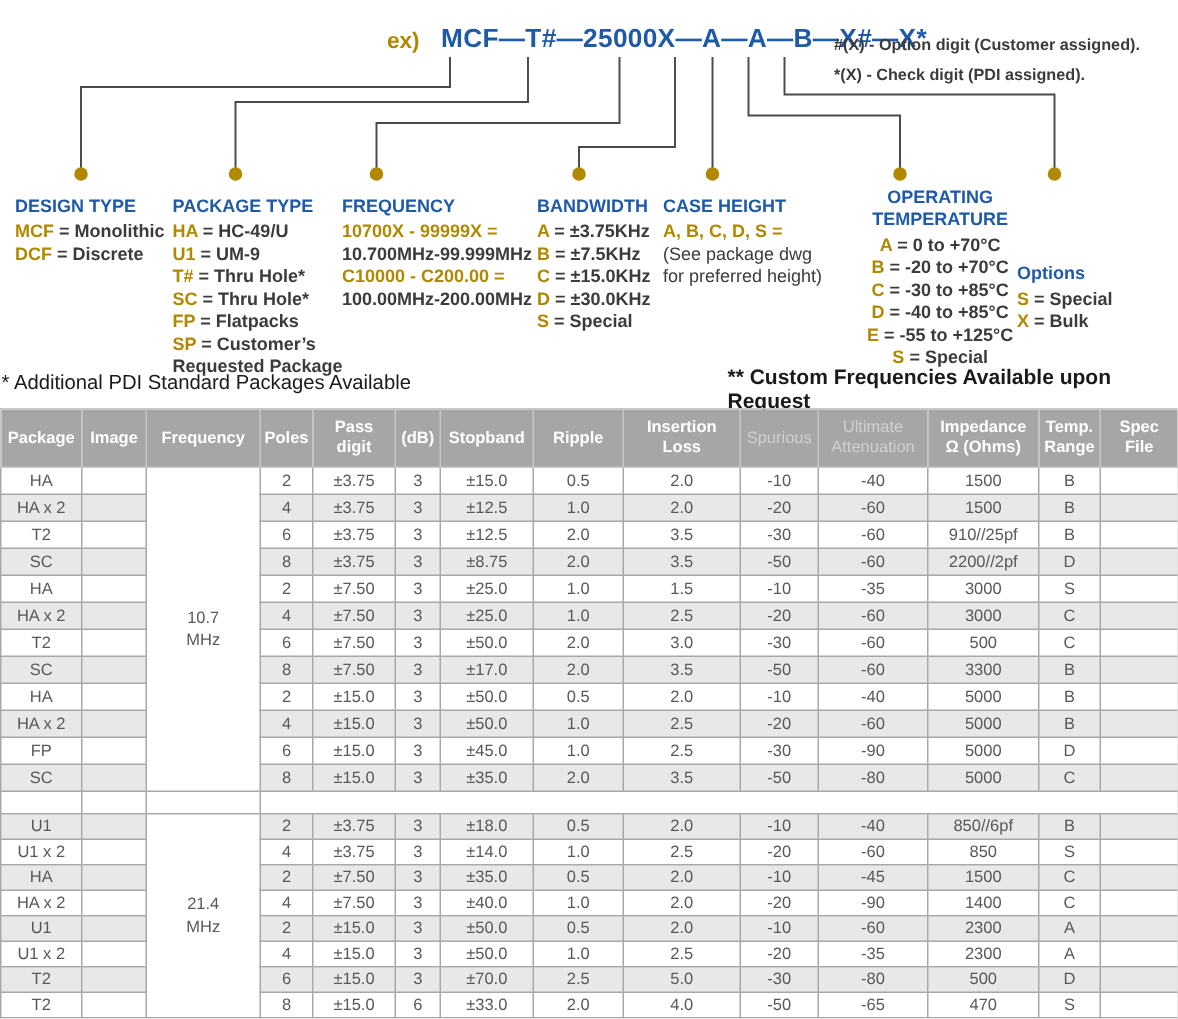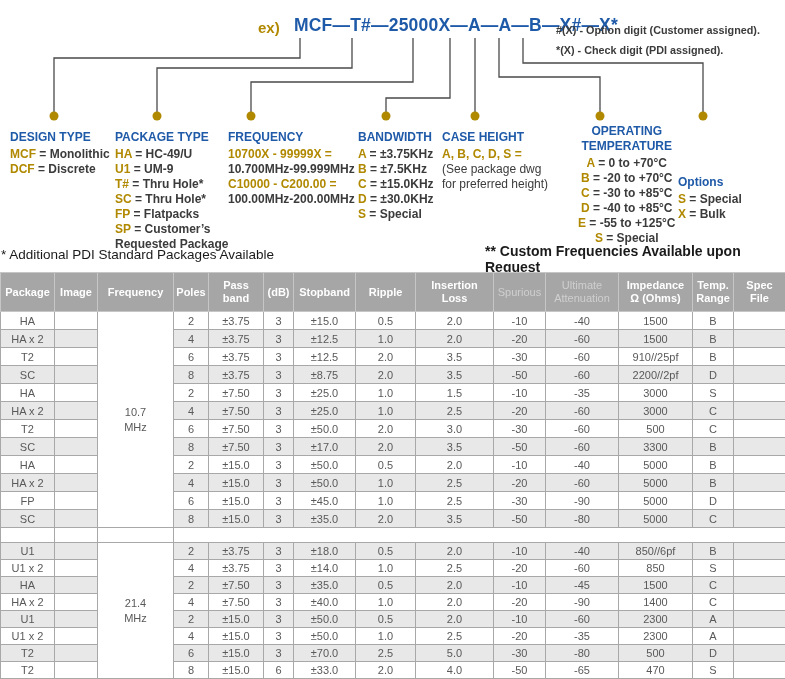--- a/index.html
+++ b/index.html
@@ -145,21 +145,21 @@
       <col style="width:41px">
         <col style="width:52px">
     </colgroup>
     <thead>
         <tr id="hdr-row">
           <th>Package</th>
           <th>Image</th>
           <th>Frequency</th>
           <th>Poles</th>
           <th>Pass
-band</th>
+digit</th>
           <th>(dB)</th>
           <th>Stopband</th>
           <th>Ripple</th>
           <th>Insertion
 Loss</th>
           <th class="dim">Spurious</th>
           <th class="dim">Ultimate
 Attenuation</th>
           <th>Impedance
 Ω (Ohms)</th>

